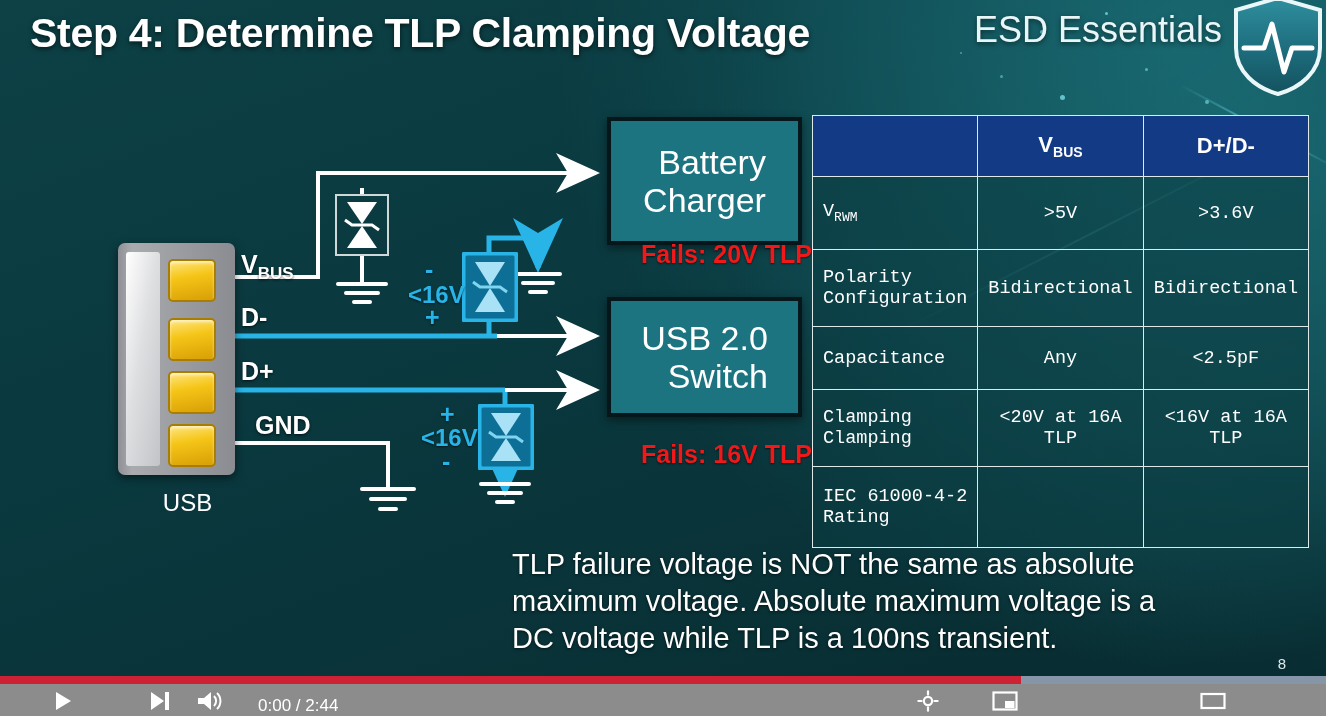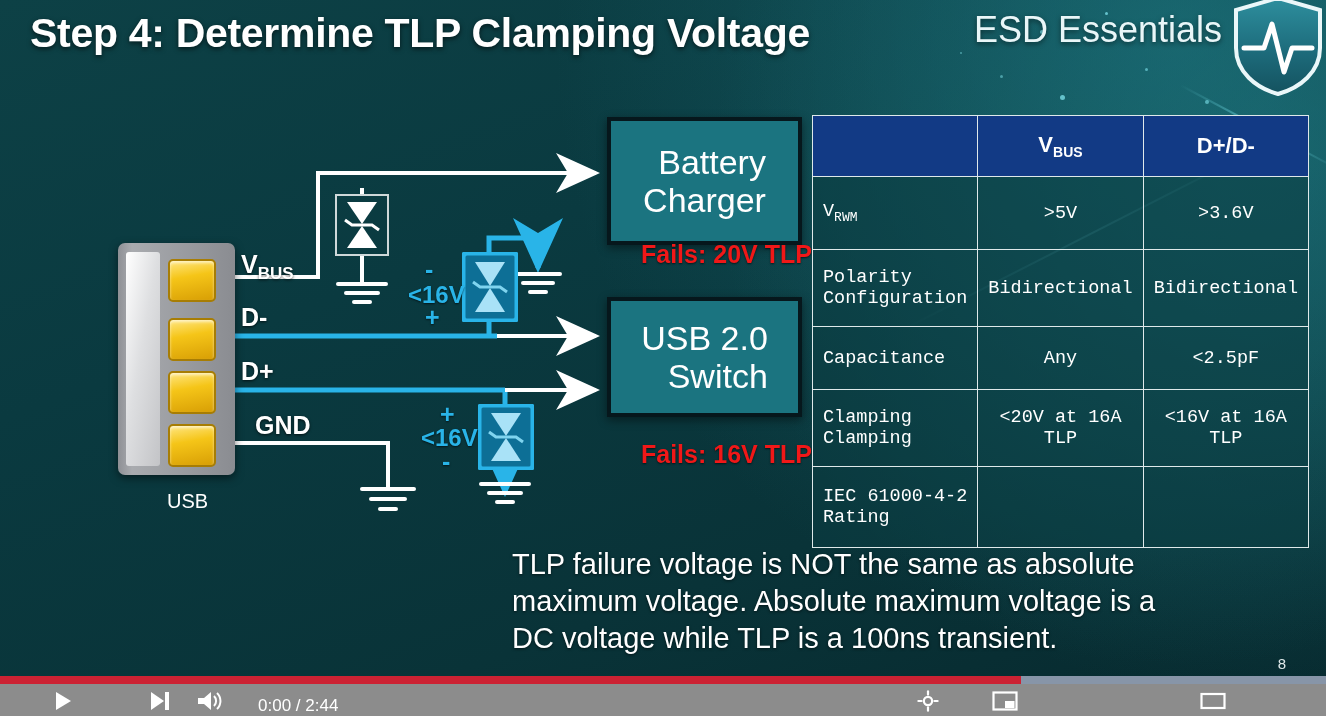--- a/index.html
+++ b/index.html
@@ -73,21 +73,21 @@
     border:2px solid #a77d04;border-radius:5px;
     box-shadow:inset 0 2px 3px rgba(255,255,255,.6);
   }
   .sig{
     position:absolute;color:#ffffff;font-weight:bold;font-size:25px;
     text-shadow:0 1px 3px rgba(0,0,0,.7);white-space:nowrap;
   }
   .sig sub{font-size:17px;}
   #usb-cap{
     position:absolute;left:100px;top:490px;width:175px;
-    text-align:center;color:#fff;font-size:20px;line-height:1.12;
+    text-align:center;color:#fff;font-size:24px;line-height:1.12;
   }
 
   
   .tvslab{position:absolute;color:#29b4e8;font-weight:bold;white-space:nowrap;
           text-shadow:0 1px 2px rgba(0,0,0,.6);}
   .tvsv{font-size:24px;}
   .tvss{font-size:25px;}
 
   
   #spec-table{

